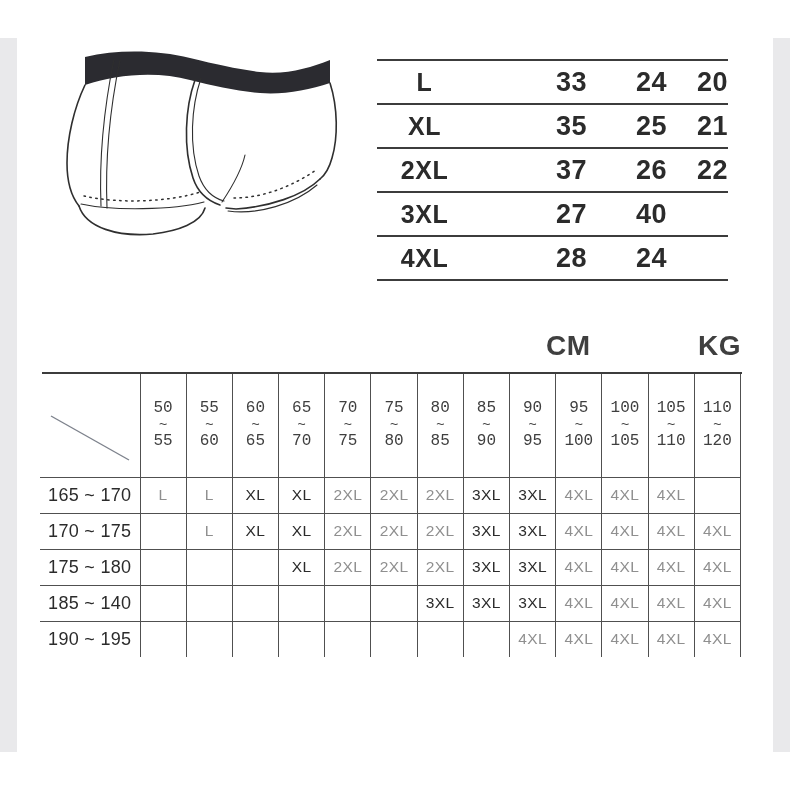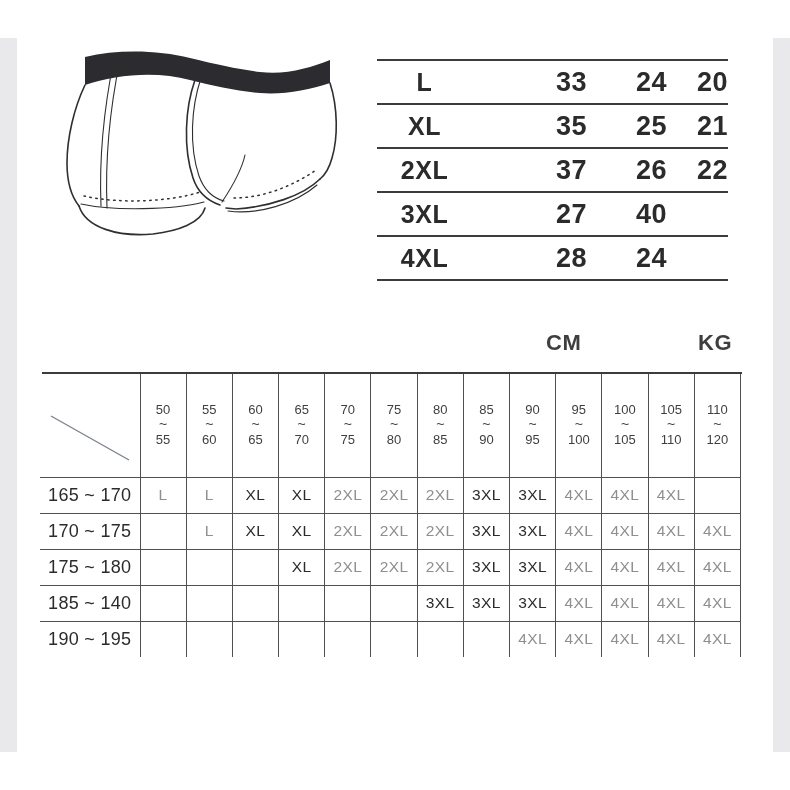--- a/index.html
+++ b/index.html
@@ -25,21 +25,21 @@
   
   .spec-table{position:absolute;left:377px;top:59px;width:351px;border-bottom:2px solid var(--line_strong);}
   .spec-row{
     display:grid;grid-template-columns:95px 115px 80px 61px;height:42px;
     align-items:center;border-top:2px solid var(--line_strong);
   }
   .spec-size{font-size:25px;font-weight:700;color:var(--text_dark);text-align:center;letter-spacing:.5px;}
   .spec-val{font-size:27px;font-weight:700;color:var(--text_dark);text-align:right;letter-spacing:.5px;}
 
   
-  .unit-label{position:absolute;top:330px;font-size:22px;font-weight:600;color:var(--text_medium);letter-spacing:.5px;}
+  .unit-label{position:absolute;top:330px;font-size:28px;font-weight:600;color:var(--text_medium);letter-spacing:.5px;}
   .unit-cm{left:546px;}
   .unit-kg{left:698px;}
 
   
   .divider{position:absolute;left:42px;top:372px;width:700px;height:2px;background:var(--line_strong);}
 
   
   .matrix{
     position:absolute;left:40px;top:374px;width:701px;
     border-collapse:collapse;table-layout:fixed;
@@ -50,21 +50,21 @@
   .matrix th,.matrix td{
     border-left:1px solid var(--line_thin);
     border-bottom:1px solid var(--line_thin);
     padding:0;text-align:center;vertical-align:middle;font-weight:400;
   }
   .matrix tr > *:first-child{border-left:none;}
   .matrix tr > *:last-child{border-right:1px solid var(--line_thin);}
   .matrix tbody tr:last-child > *{border-bottom:none;}
   .matrix th{color:var(--text_medium);}
   .range{display:flex;flex-direction:column;align-items:center;line-height:1.12;}
-  .range-min,.range-max{font-size:13px;color:var(--text_medium);}
+  .range-min,.range-max{font-size:16px;color:var(--text_medium);font-family:Liberation Mono, monospace;}
   .range-sep{font-size:14px;color:var(--text_medium);}
   .corner svg{display:block;margin:26px auto 0 auto;width:86px;height:54px;}
   .corner line{stroke:var(--diagonal);stroke-width:1.4;}
   .row-label{font-size:18px;color:var(--text_dark);letter-spacing:.3px;}
   .cell{font-size:15.5px;letter-spacing:.4px;}
   .tone-dark{color:var(--text_dark);font-weight:600;}
   .tone-muted{color:var(--text_muted);font-weight:500;}
 </style>
 </head>
 <body>

